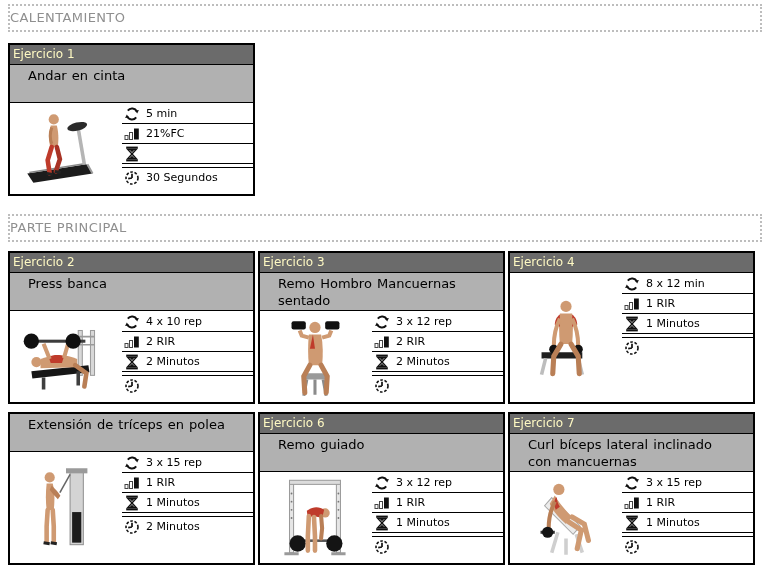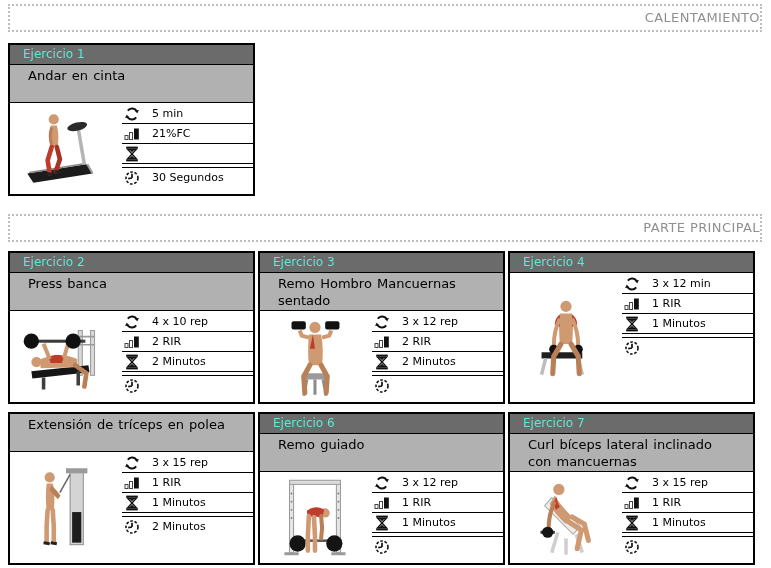--- a/index.html
+++ b/index.html
@@ -4,53 +4,53 @@
 <style>
   * { margin:0; padding:0; box-sizing:border-box; }
   html,body { background:#ffffff; }
   body {
     width:771px; height:568px; overflow:hidden; position:relative;
     font-family:"DejaVu Sans","Liberation Sans",sans-serif;
     color:#000;
   }
   .banner {
     margin:0 9px 0 8px; border:2px dotted #bdbdbd;
-    text-align:right; color:#8f8f8f; font-size:13px;
+    text-align:left; color:#8f8f8f; font-size:13px;
     padding:4px 0 5px; letter-spacing:.4px;
   }
   .banner.warmup { margin-top:4px; }
   .banner.main   { margin-top:18px; }
   .cards-row { display:flex; gap:3px; margin:0 8px; }
   .cards-row.single { margin-top:11px; }
   .cards-row.rowA   { margin-top:9px; }
   .cards-row.rowB   { margin-top:8px; }
   .card {
     width:247px; height:153px; flex:none;
     border:2px solid #000; background:#fff;
     display:flex; flex-direction:column;
   }
   .card-header {
-    flex:none; background:#6b6b6b; color:#5eead4;
-    font-size:12px; padding:2px 13px 3px;
+    flex:none; background:#6b6b6b; color:#fef9c3;
+    font-size:12px; padding:2px 3px 3px;
     border-bottom:1px solid #000;
   }
   .card-name {
     flex:none; background:#b1b1b1; color:#000;
     font-size:13px; line-height:1.3; padding:3px 18px;
     height:38px; border-bottom:1px solid #000; word-spacing:1px;
   }
   .card-body { flex:1; display:flex; min-height:0; }
   .illustration {
     width:112px; flex:none; display:flex;
     align-items:center; justify-content:center; overflow:hidden;
   }
   .stats { flex:1; display:flex; flex-direction:column; padding-top:1px; }
   .stat-row {
     flex:none; height:20px; display:flex; align-items:center;
-    gap:12px; padding-left:2px; font-size:11px;
+    gap:6px; padding-left:2px; font-size:11px;
     border-bottom:1px solid #000;
   }
   .stat-row.duration { border-bottom:none; border-top:1px solid #000; margin-top:3px; }
   .ic { width:16px; height:16px; flex:none; display:block; }
   .sv { white-space:nowrap; }
   .defs { position:absolute; width:0; height:0; overflow:hidden; }
 </style>
 </head>
 <body>
 
@@ -256,21 +256,21 @@
           <circle cx="40" cy="53" r="4.5" fill="#111"></circle>
           <circle cx="64" cy="53" r="4.5" fill="#111"></circle>
           <path d="M47 48 L40 60 L39 77 M57 48 L64 60 L65 77" stroke="#b97f56" stroke-width="5" fill="none" stroke-linecap="round"></path>
         </svg>
       </div>
       <div class="stats">
         <div class="stat-row">
           <svg class="ic" viewBox="0 0 16 16">
               <use href="#ic-cycle"></use>
             </svg>
-          <span class="sv">3 x 12 min</span>
+          <span class="sv">8 x 12 min</span>
         </div>
         <div class="stat-row">
           <svg class="ic" viewBox="0 0 16 16">
               <use href="#ic-bars"></use>
             </svg>
           <span class="sv">1 RIR</span>
         </div>
         <div class="stat-row">
           <svg class="ic" viewBox="0 0 16 16">
               <use href="#ic-hourglass"></use>

